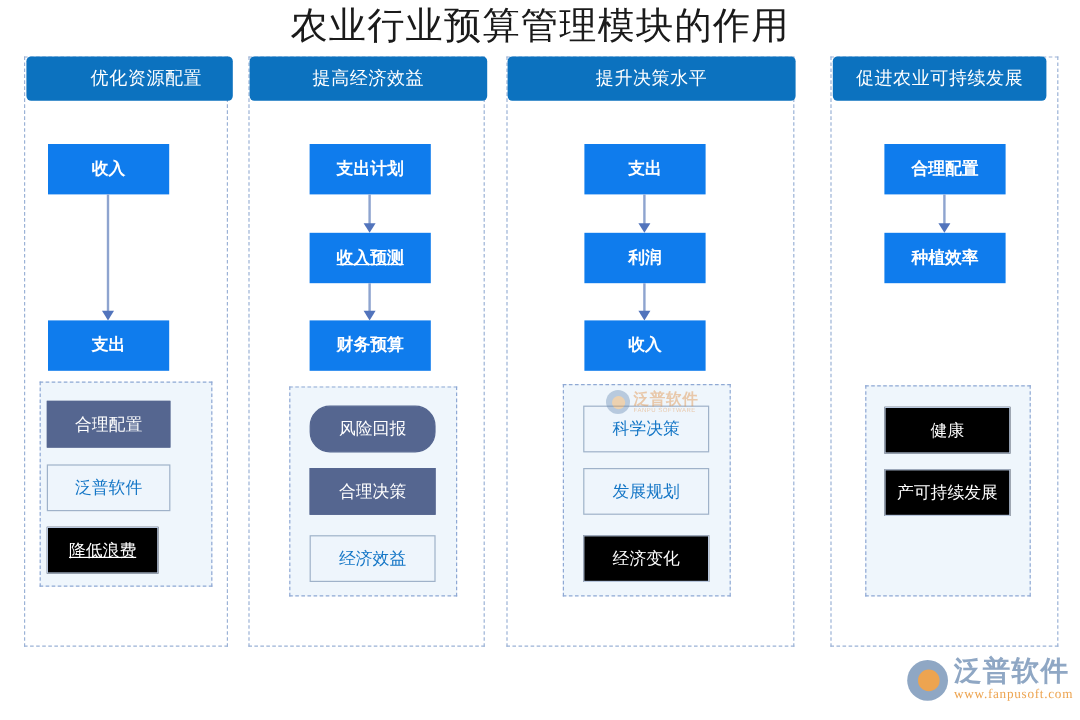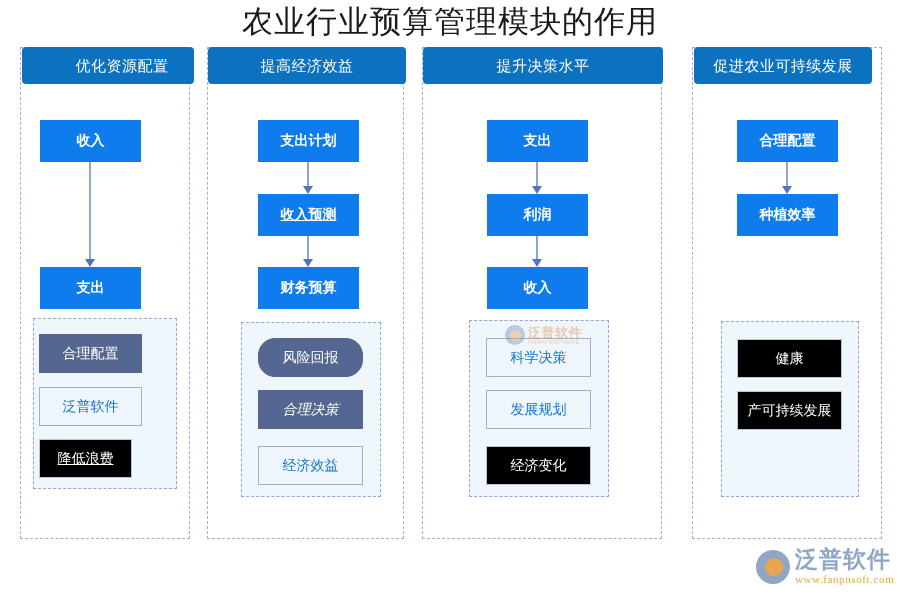--- a/index.html
+++ b/index.html
@@ -269,21 +269,21 @@
   <div class="arrow" style="left:95px; top:188px; height:31px;">
     <div class="shaft"></div>
     <div class="head"></div>
   </div>
 
   <div class="flow-box" style="left:50px; top:219px; width:101px; height:42px;">财务预算</div>
 
   <div class="inner-panel" style="left:33px; top:274px; width:140px; height:175px;"></div>
 
   <div class="tag-box tag-slate" style="left:50px; top:290px; width:105px; height:39px;border-radius:17px;">风险回报</div>
-  <div class="tag-box tag-slate" style="left:50px; top:342px; width:105px; height:39px;font-style:italic;">合理决策</div>
+  <div class="tag-box tag-slate" style="left:50px; top:342px; width:105px; height:39px;">合理决策</div>
   <div class="tag-box tag-light" style="left:50px; top:398px; width:105px; height:39px;">经济效益</div>
 </div>
 
 <div class="column" id="column-3">
   <div class="col-header" id="col-header-3">提升决策水平</div>
 
   <div class="flow-box" style="left:64px; top:72px; width:101px; height:42px;">支出</div>
 
   <div class="arrow" style="left:109px; top:114px; height:32px;">
     <div class="shaft"></div>

